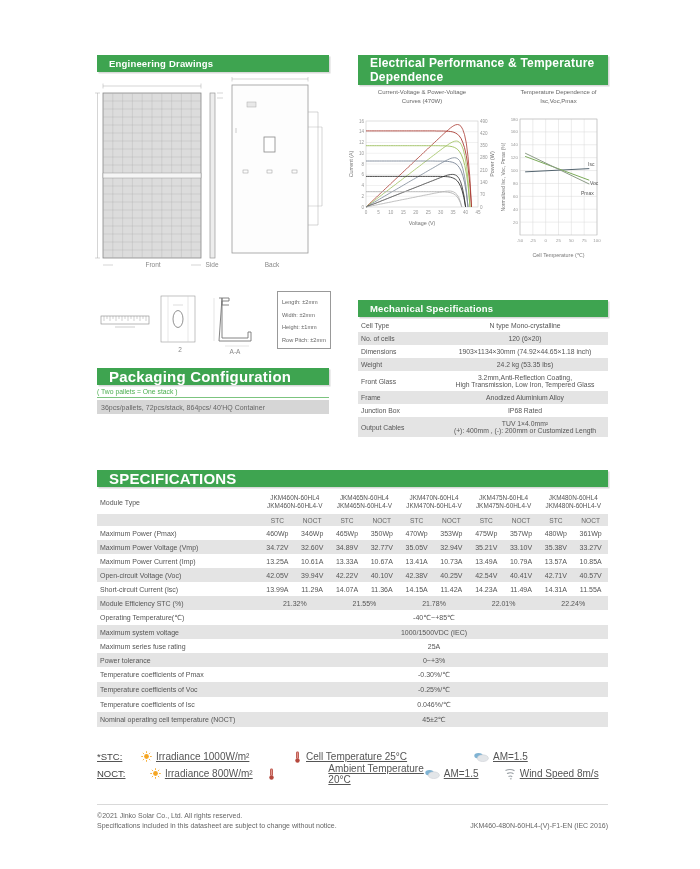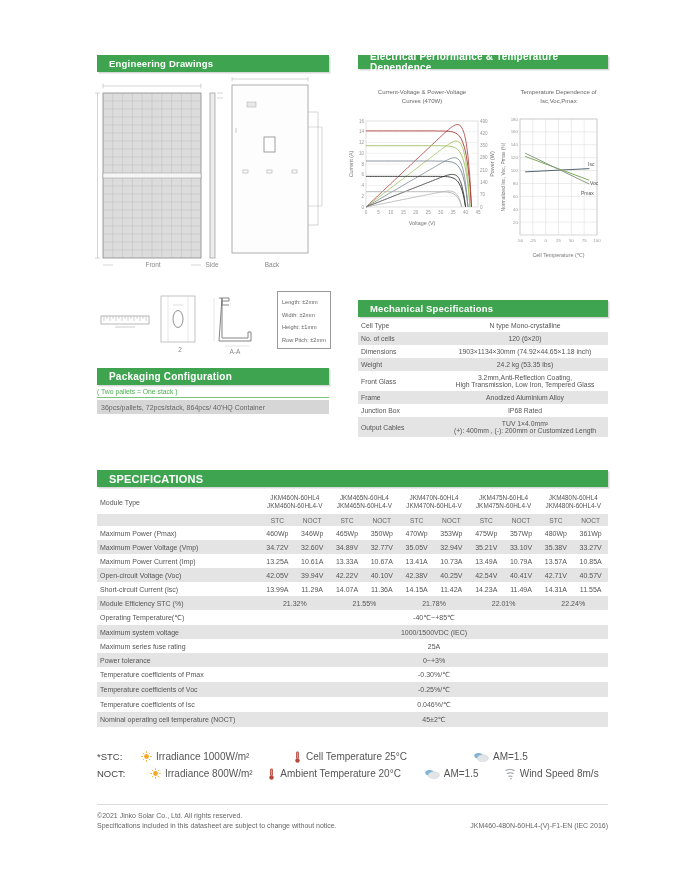--- a/index.html
+++ b/index.html
@@ -29,35 +29,35 @@
   #pack-note{position:absolute;left:97px;top:388px;width:232px;font-size:6.8px;color:#4caf50;
              border-bottom:1px solid #7cc47f;padding-bottom:2px;}
   #pack-bar{position:absolute;left:97px;top:400px;width:232px;height:14px;background:#d6d6d6;
             font-size:7px;color:#666;display:flex;align-items:center;padding-left:4px;box-sizing:border-box;}
   
   .draw-label{position:absolute;font-size:6.5px;color:#888;text-align:center;}
   #tolbox{position:absolute;left:277px;top:291px;width:54px;height:58px;border:1px solid #999;
           background:#fff;box-sizing:border-box;padding:4px 0 0 4px;}
   #tolbox div{font-size:5.6px;color:#666;line-height:12.5px;}
   
-  #legend{position:absolute;left:97px;top:748px;width:511px;}
+  #legend{position:absolute;left:97px;top:748px;width:511px;text-decoration:underline;}
   .legrow{display:flex;align-items:center;height:17px;}
   .leglab{width:44px;font-size:9.5px;color:#444;}
   .legitem{display:flex;align-items:center;font-size:10px;color:#555;}
   .ico{margin-right:4px;display:inline-flex;}
   
   #divider{position:absolute;left:97px;top:804px;width:511px;height:1px;background:#d9d9d9;}
   .foot{position:absolute;font-size:7px;color:#666;}
 </style>
 </head>
 <body>
 
 <div class="greenbar" style="left:97px;top:55px;width:232px;height:17px;font-size:9.5px;">Engineering Drawings</div>
 
-<div class="greenbar" style="left:358px;top:55px;width:250px;height:14px;font-size:10px;">Electrical Performance &amp; Temperature Dependence</div>
+<div class="greenbar" style="left:358px;top:55px;width:250px;height:30px;font-size:12px;">Electrical Performance &amp; Temperature Dependence</div>
 
 <svg class="abs" style="left:95px;top:75px;" width="250" height="212" viewBox="0 0 250 212">
 
   <g>
     <rect x="8" y="18" width="98" height="165" fill="#dcdcdc" stroke="#888" stroke-width="0.8"></rect>
     <g stroke="#b0b0b0" stroke-width="0.35">
       <line x1="17.8" y1="18" x2="17.8" y2="183"></line>
         <line x1="27.6" y1="18" x2="27.6" y2="183"></line>
       <line x1="37.4" y1="18" x2="37.4" y2="183"></line>
         <line x1="47.2" y1="18" x2="47.2" y2="183"></line>
@@ -325,25 +325,25 @@
       <tr class="shade">
         <td class="mlab">Output Cables</td>
         <td class="mval">
           <div>TUV  1×4.0mm²</div>
           <div>(+): 400mm , (-): 200mm or Customized Length</div>
         </td>
       </tr>
     </tbody>
 </table>
 
-<div class="greenbar" style="left:97px;top:368px;width:232px;height:17px;font-size:10px;">Packaging Configuration</div>
+<div class="greenbar" style="left:97px;top:368px;width:232px;height:17px;font-size:15px;">Packaging Configuration</div>
 <div id="pack-note">( Two pallets = One stack )</div>
 <div id="pack-bar">36pcs/pallets, 72pcs/stack, 864pcs/ 40'HQ Container</div>
 
-<div class="greenbar" style="left:97px;top:470px;width:511px;height:17px;font-size:11px;">SPECIFICATIONS</div>
+<div class="greenbar" style="left:97px;top:470px;width:511px;height:17px;font-size:15px;">SPECIFICATIONS</div>
 <table id="spec-table">
   <colgroup>
     <col style="width:163px">
       <col style="width:34.8px">
       <col style="width:34.8px">
     <col style="width:34.8px">
       <col style="width:34.8px">
       <col style="width:34.8px">
     <col style="width:34.8px">
       <col style="width:34.8px">
@@ -550,21 +550,21 @@
               <line x1="9.9" y1="6" x2="11.7" y2="6"></line>
               <line x1="2" y1="2" x2="3.2" y2="3.2"></line>
               <line x1="8.8" y1="8.8" x2="10" y2="10"></line>
               <line x1="2" y1="10" x2="3.2" y2="8.8"></line>
               <line x1="8.8" y1="3.2" x2="10" y2="2"></line>
             </g>
           </svg>
         </span>
         <span>Irradiance 800W/m²</span>
       </span>
-      <span class="legitem" style="width: 180px;">
+      <span class="legitem" style="width: 180px; gap: 48px;">
         <span class="ico">
           <svg width="9" height="12" viewBox="0 0 9 12">
             <rect x="3.1" y="0.5" width="2.8" height="7.5" rx="1.4" fill="#b5473c"></rect>
             <circle cx="4.5" cy="9.5" r="2.2" fill="#b5473c"></circle>
             <rect x="3.9" y="1.4" width="1.2" height="6" fill="#e0968e"></rect>
           </svg>
         </span>
         <span>Ambient Temperature 20°C</span>
       </span>
       <span class="legitem" style="width: 92px;">

